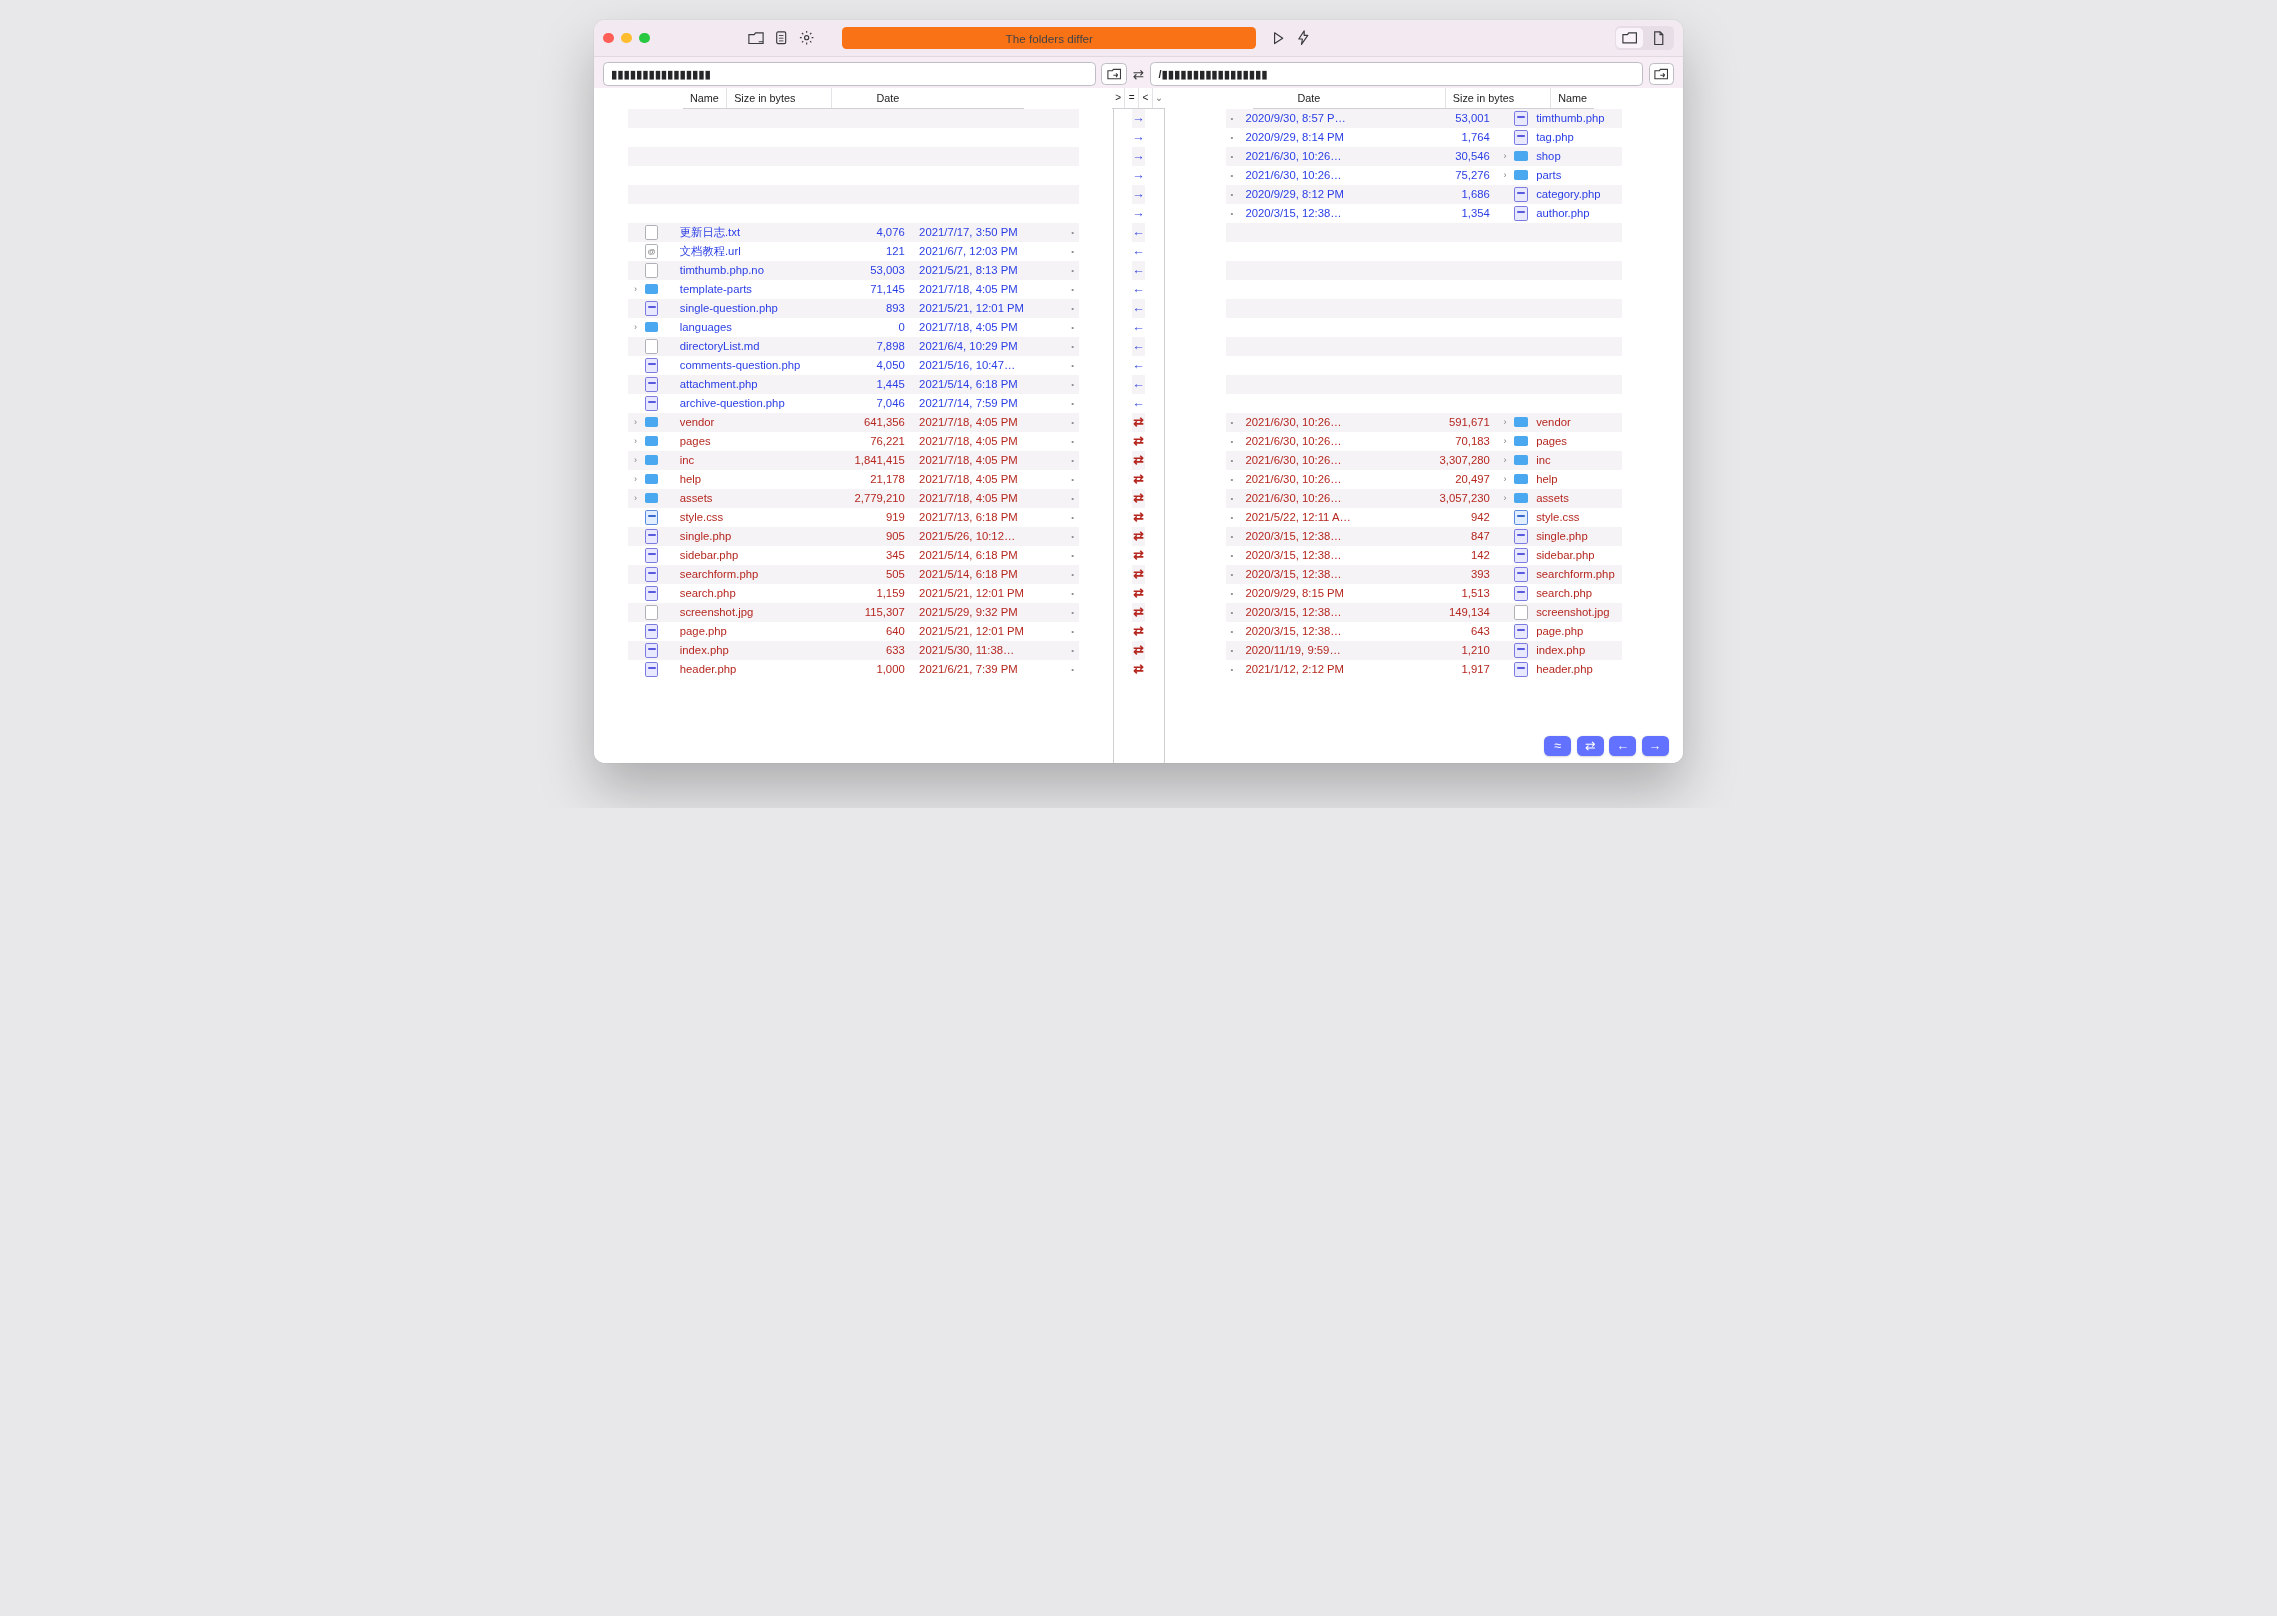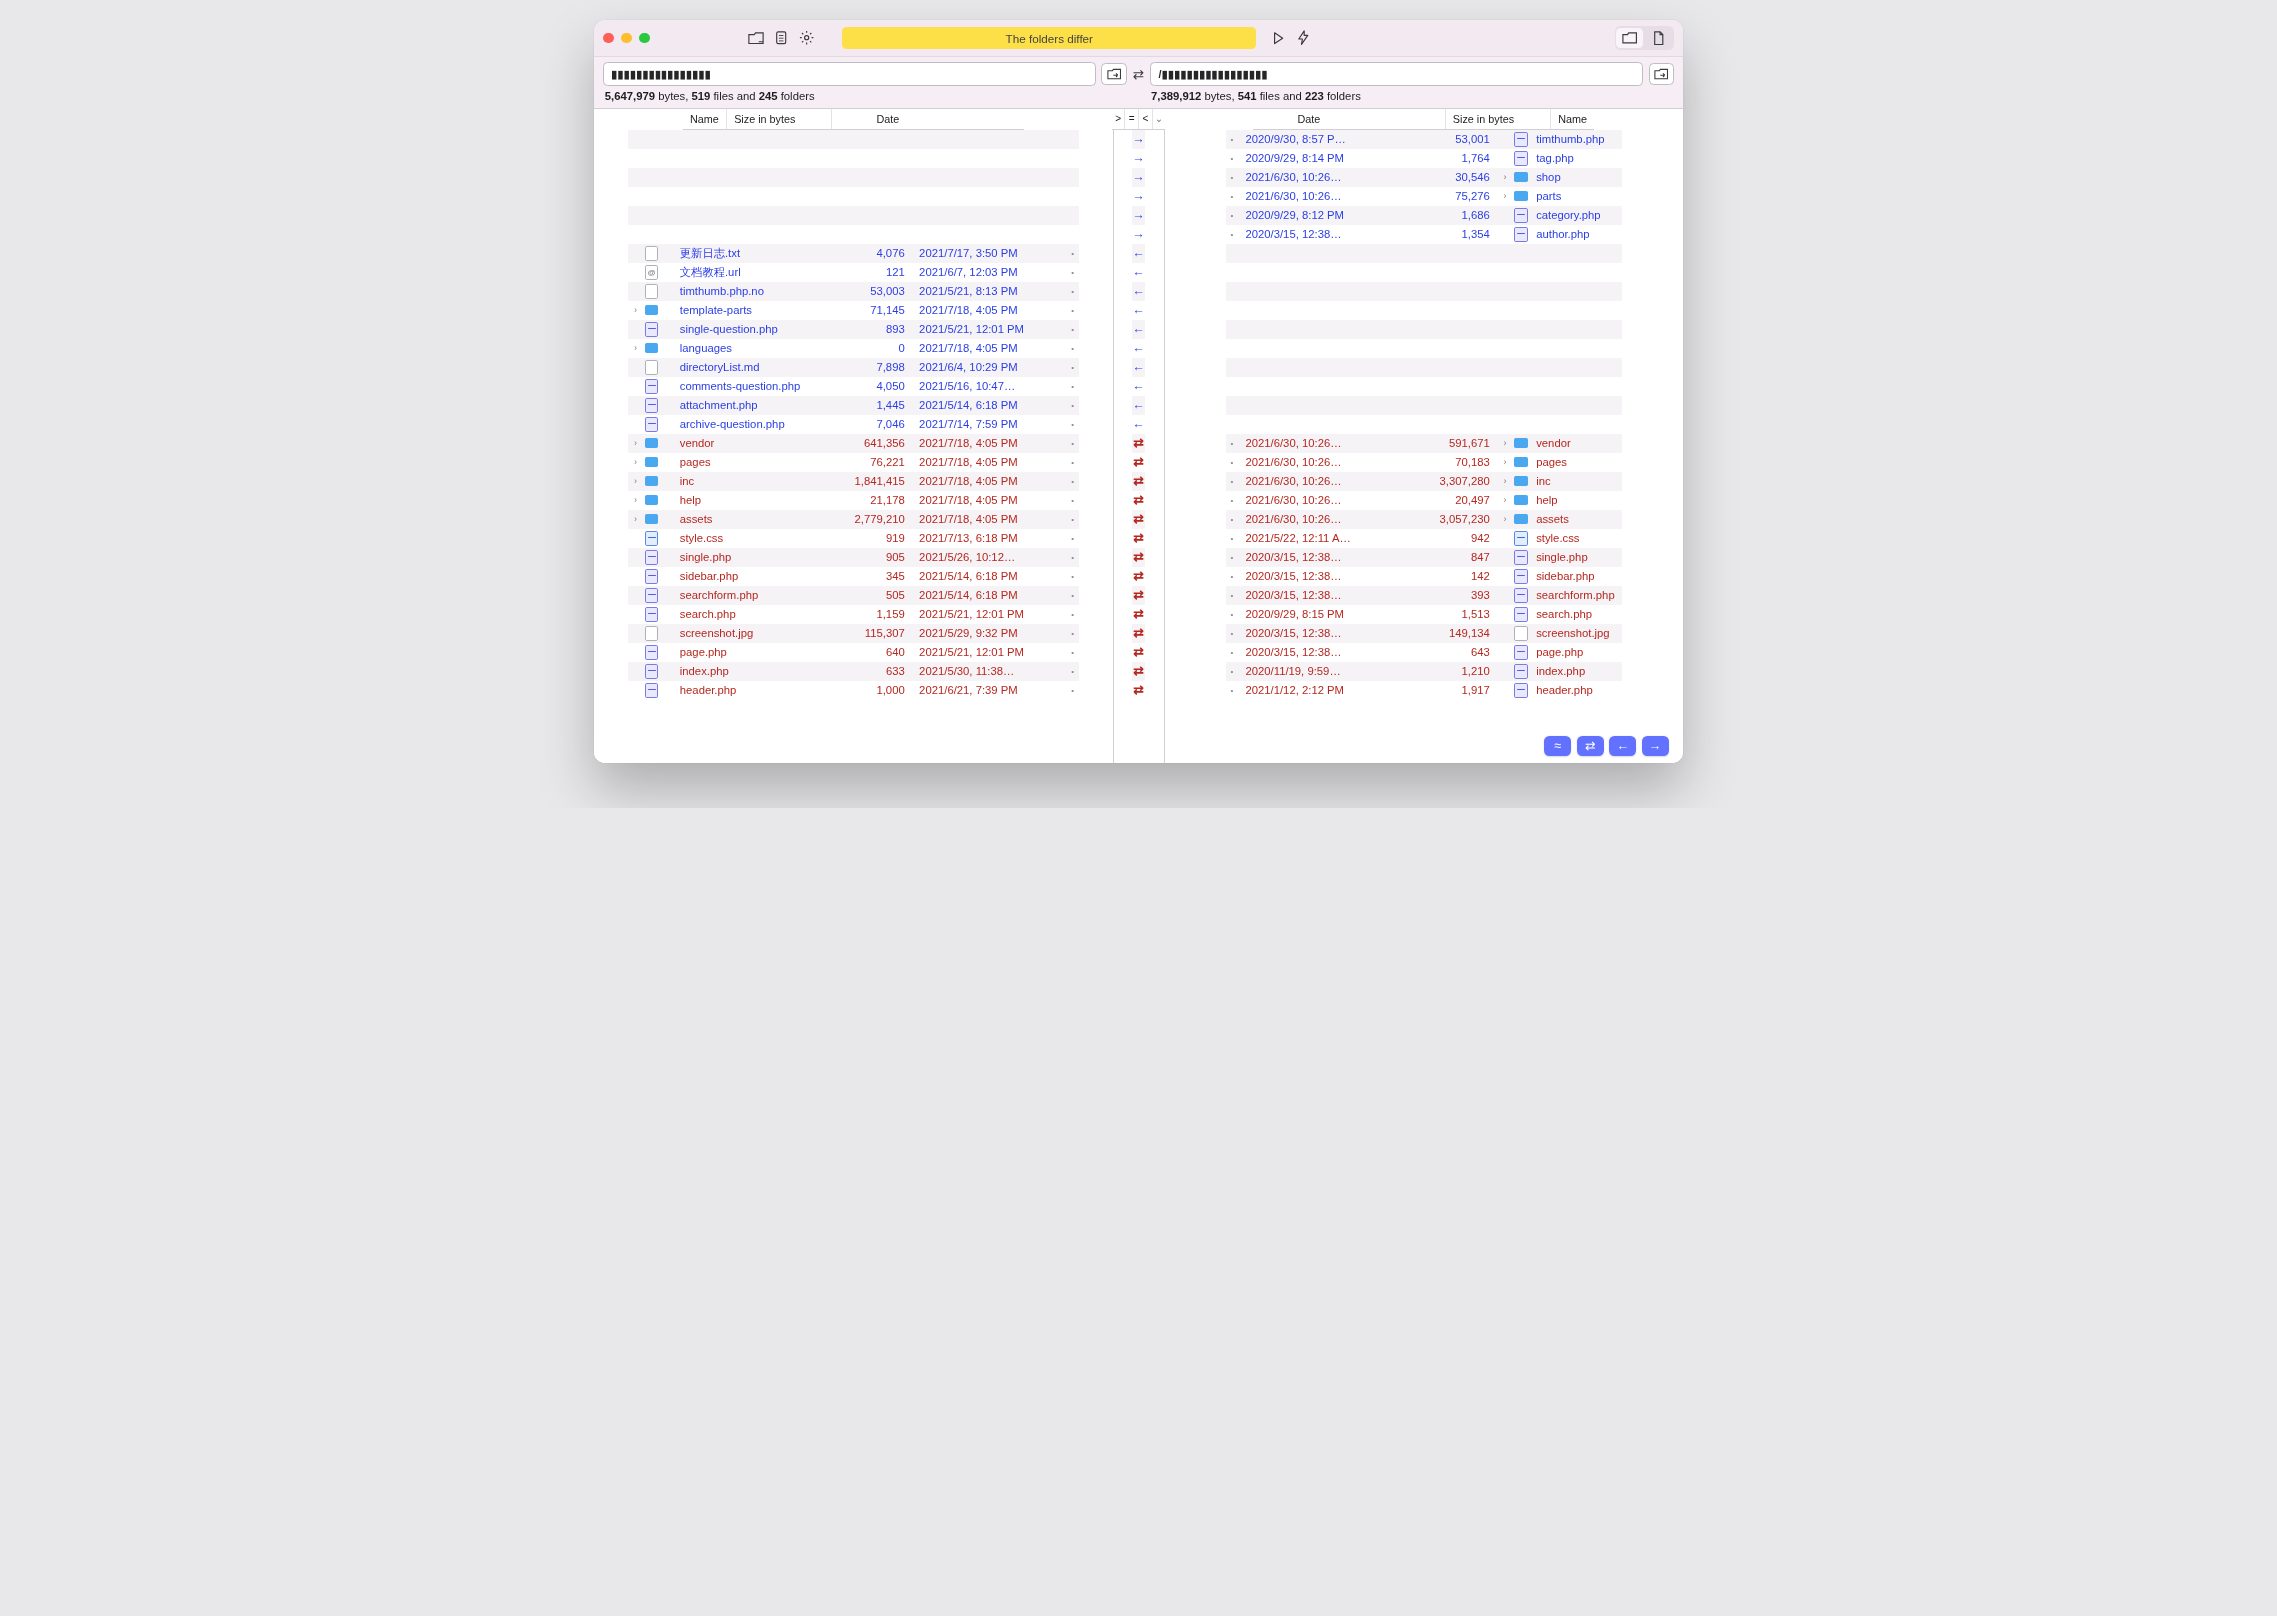--- a/index.html
+++ b/index.html
@@ -30,21 +30,21 @@
     height:36px;background:var(--toolbar-bg);
     display:flex;align-items:center;padding:0 9px;gap:7.2px;
     border-bottom:0.9px solid #e1d8e0;
   }
   .traffic{display:flex;gap:7.2px;margin-right:90px;}
   .tl{width:10.8px;height:10.8px;border-radius:50%;}
   .tl.red{background:#ff5f57;} .tl.yel{background:#febc2e;} .tl.grn{background:#28c840;}
   .tb-btn{width:18px;height:18px;display:flex;align-items:center;justify-content:center;color:#3b3b3d;cursor:pointer;}
   .tb-sep{width:7.2px;}
   .status-pill{
-    flex:0 0 auto;width:414px;height:21.6px;background:#fde047;border-radius:4.5px;
+    flex:0 0 auto;width:414px;height:21.6px;background:#f97316;border-radius:4.5px;
     display:flex;align-items:center;justify-content:center;margin:0 5.4px;
     color:#434345;
   }
   .tb-spacer{flex:1;}
   .view-toggle{
     display:flex;background:#e6dde6;border-radius:5.4px;padding:1.8px;gap:1.8px;
   }
   .view-toggle .seg{width:27px;height:20px;display:flex;align-items:center;justify-content:center;border-radius:4.5px;color:#3b3b3d;}
   .view-toggle .seg.active{background:#faf4fa;}
 
@@ -210,28 +210,20 @@
           </div>
         <div class="path-btn">
           <svg width="14.4" height="12.6" viewBox="0 0 16 14">
               <path d="M1 3h5l1-1.5H15v10.5H1z" fill="none" stroke="currentColor" stroke-width="1.2"></path>
               <path d="M12 8l-2-2m2 2l-2 2m2-2h-5" stroke="currentColor" stroke-width="1.2" fill="none"></path>
             </svg>
         </div>
       </div>
     </div>
 
-    <div class="counts">
-      <div>
-        <b>5,647,979</b> bytes, <b>519</b> files and <b>245</b> folders
-      </div>
-      <div style="padding-left:25px;">
-        <b>7,389,912</b> bytes, <b>541</b> files and <b>223</b> folders
-      </div>
-    </div>
 
     <div class="content">
 
       <div class="pane left">
         <div class="col-head">
           <div class="ch-name">Name</div>
           <div class="ch-size">Size in bytes</div>
           <div class="ch-date">Date</div>
         </div>
         <div class="rows" id="left-rows">

